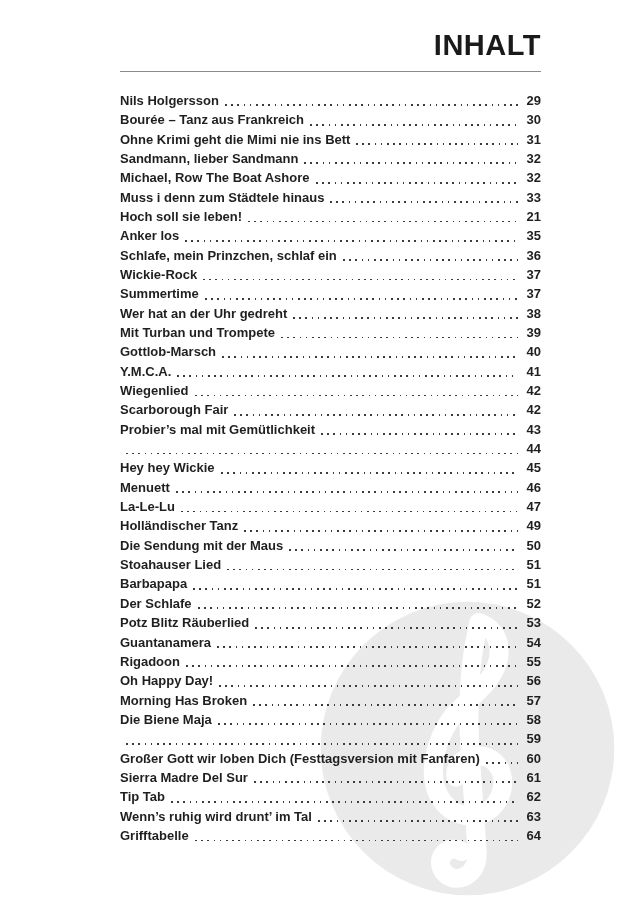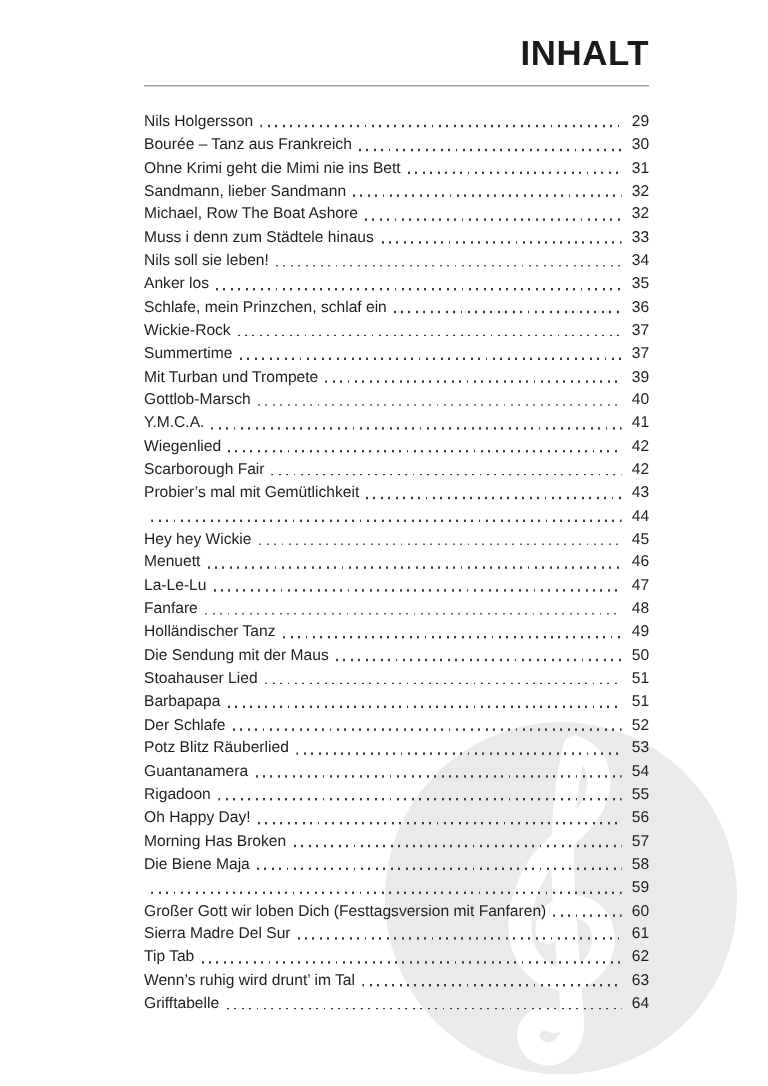--- a/index.html
+++ b/index.html
@@ -51,20 +51,21 @@
     margin-top: 9px;
     margin-bottom: 19px;
   }
   .toc-row {
     display: flex;
     align-items: flex-start;
     height: 19.35px;
     font-size: 13px;
     line-height: 19.35px;
     white-space: nowrap;
+    font-weight: bold;
   }
   .toc-title {
     flex: none;
   }
   .dot-leader {
     flex: 1;
     height: 1.8px;
     align-self: flex-end;
     margin: 0 3px 4px 6px;
     background-image: repeating-linear-gradient(to right, #3c3c3c 0 1.6px, transparent 1.6px 6.2px);
@@ -127,23 +128,23 @@
           <span class="toc-page">32</span>
         </div>
 
         <div class="toc-row">
           <span class="toc-title">Muss i denn zum Städtele hinaus</span>
           <span class="dot-leader"></span>
           <span class="toc-page">33</span>
         </div>
 
         <div class="toc-row">
-          <span class="toc-title">Nils soll sie leben!</span>
-          <span class="dot-leader"></span>
-          <span class="toc-page">34</span>
+          <span class="toc-title">Hoch soll sie leben!</span>
+          <span class="dot-leader"></span>
+          <span class="toc-page">21</span>
         </div>
 
         <div class="toc-row">
           <span class="toc-title">Anker los</span>
           <span class="dot-leader"></span>
           <span class="toc-page">35</span>
         </div>
 
         <div class="toc-row">
           <span class="toc-title">Schlafe, mein Prinzchen, schlaf ein</span>
@@ -156,20 +157,25 @@
           <span class="dot-leader"></span>
           <span class="toc-page">37</span>
         </div>
 
         <div class="toc-row">
           <span class="toc-title">Summertime</span>
           <span class="dot-leader"></span>
           <span class="toc-page">37</span>
         </div>
 
+        <div class="toc-row">
+          <span class="toc-title">Wer hat an der Uhr gedreht</span>
+          <span class="dot-leader"></span>
+          <span class="toc-page">38</span>
+        </div>
 
         <div class="toc-row">
           <span class="toc-title">Mit Turban und Trompete</span>
           <span class="dot-leader"></span>
           <span class="toc-page">39</span>
         </div>
 
         <div class="toc-row">
           <span class="toc-title">Gottlob-Marsch</span>
           <span class="dot-leader"></span>
@@ -216,25 +222,20 @@
           <span class="dot-leader"></span>
           <span class="toc-page">46</span>
         </div>
 
         <div class="toc-row">
           <span class="toc-title">La-Le-Lu</span>
           <span class="dot-leader"></span>
           <span class="toc-page">47</span>
         </div>
 
-        <div class="toc-row">
-          <span class="toc-title">Fanfare</span>
-          <span class="dot-leader"></span>
-          <span class="toc-page">48</span>
-        </div>
 
         <div class="toc-row">
           <span class="toc-title">Holländischer Tanz</span>
           <span class="dot-leader"></span>
           <span class="toc-page">49</span>
         </div>
 
         <div class="toc-row">
           <span class="toc-title">Die Sendung mit der Maus</span>
           <span class="dot-leader"></span>

